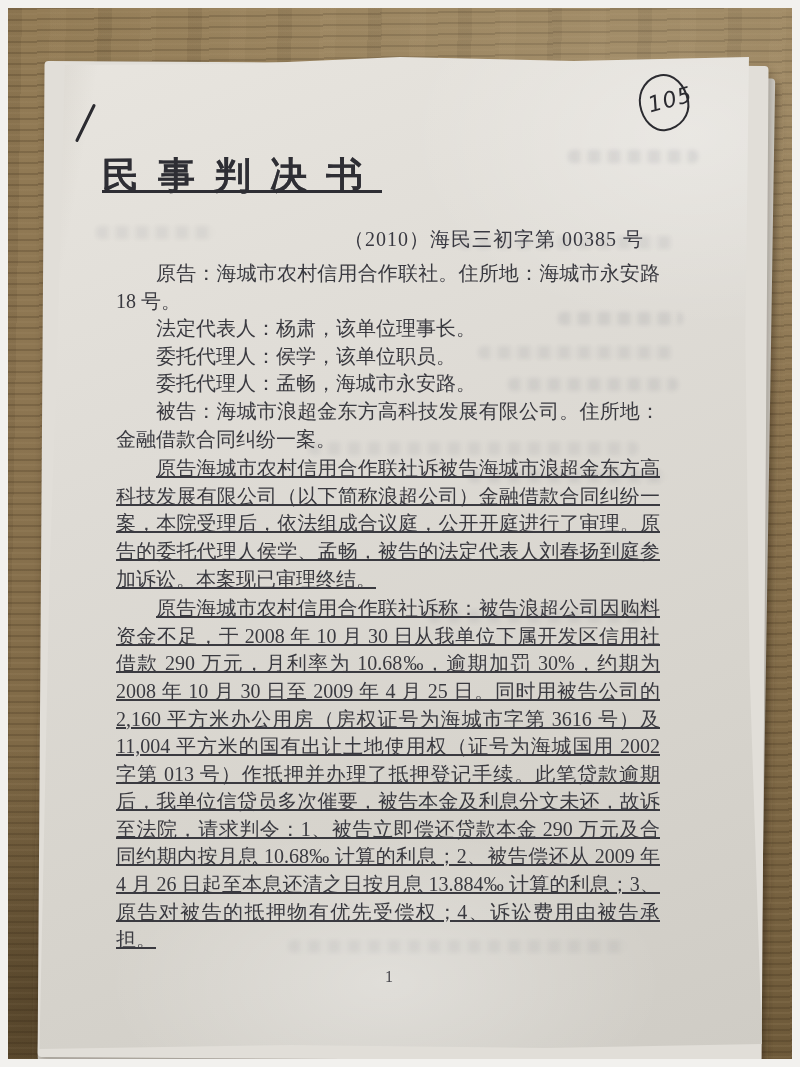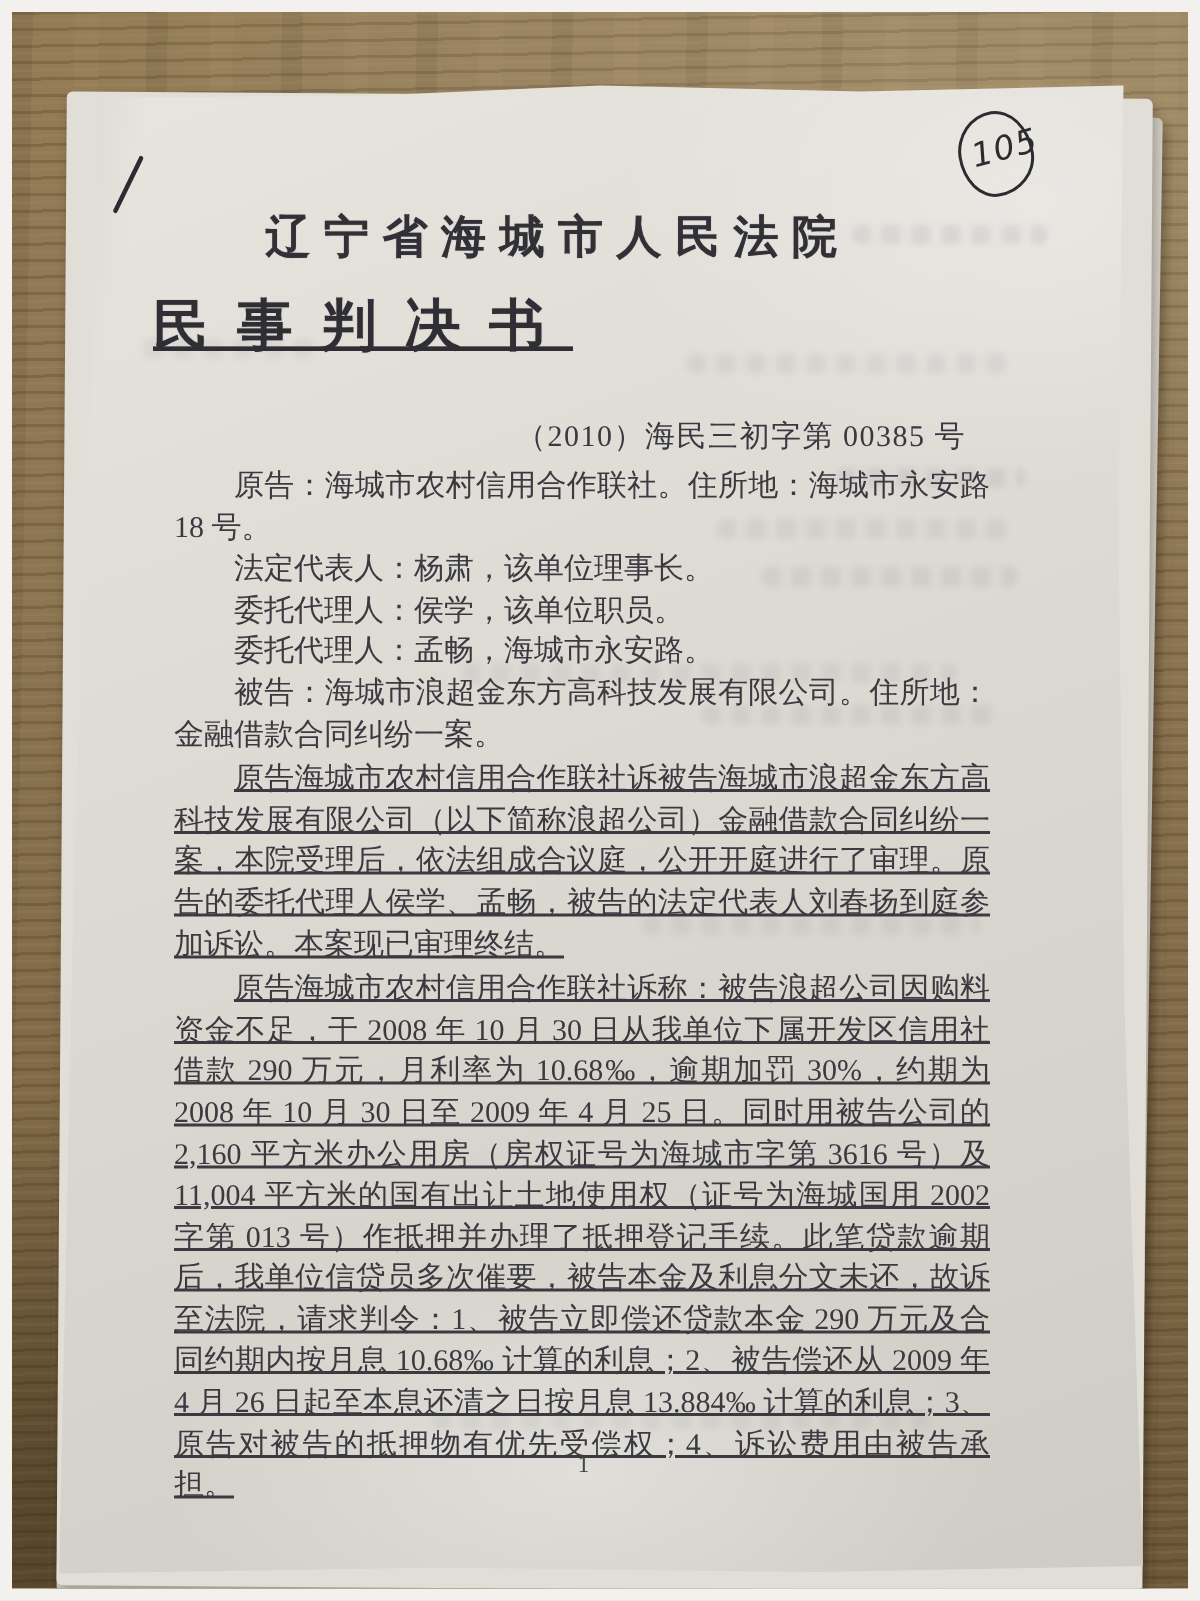--- a/index.html
+++ b/index.html
@@ -47,21 +47,21 @@
     font-size:30px; font-weight:600; letter-spacing:9px; color:#303036;
     text-shadow:0 0 .6px rgba(48,48,54,.6);
   }
   .doc-title{
     margin:13px 0 0 0; text-align:left; transform:translateX(-14px);
     font-size:37px; font-weight:700; letter-spacing:19px; color:#2e2e34;
     text-shadow:0 0 .6px rgba(46,46,52,.6);
     text-decoration:underline;
   }
   .case-no{
-    margin-top:35px; text-align:right; padding-right:16px;
+    margin-top:25px; text-align:right; padding-right:16px;
     font-size:20px; color:#393941; letter-spacing:1px;
   }
   .bodytext{font-size:20px; line-height:27.6px; text-align:justify; text-justify:inter-ideograph;}
   .party{margin:0; text-indent:2em;}
   .parties{margin-top:7px;}
   .para{margin:2px 0 0 0; text-indent:2em;text-decoration:underline;}
   .page-no{
     position:absolute; top:914px; left:0; right:22px; text-align:center;
     font-size:16px; color:#45454b;
   }
@@ -110,21 +110,20 @@
       <div class="bleed" style="left:430px;top:416px;width:200px;opacity:.45;"></div>
       <div class="bleed" style="left:390px;top:556px;width:225px;opacity:.4;"></div>
       <div class="bleed" style="left:250px;top:886px;width:340px;opacity:.35;"></div>
 
       <div class="mark-slash"></div>
       <div class="mark-circle">
         <span>105</span>
       </div>
 
       <div class="content">
-        <h1 class="court">辽宁省海城市人民法院</h1>
         <h2 class="doc-title">民事判决书</h2>
         <div class="case-no">（2010）海民三初字第 00385 号</div>
 
         <div class="parties bodytext">
           <p class="party">原告：海城市农村信用合作联社。住所地：海城市永安路 18 号。</p>
           <p class="party">法定代表人：杨肃，该单位理事长。</p>
           <p class="party">委托代理人：侯学，该单位职员。</p>
           <p class="party">委托代理人：孟畅，海城市永安路。</p>
           <p class="party">被告：海城市浪超金东方高科技发展有限公司。住所地：金融借款合同纠纷一案。</p>
         </div>

